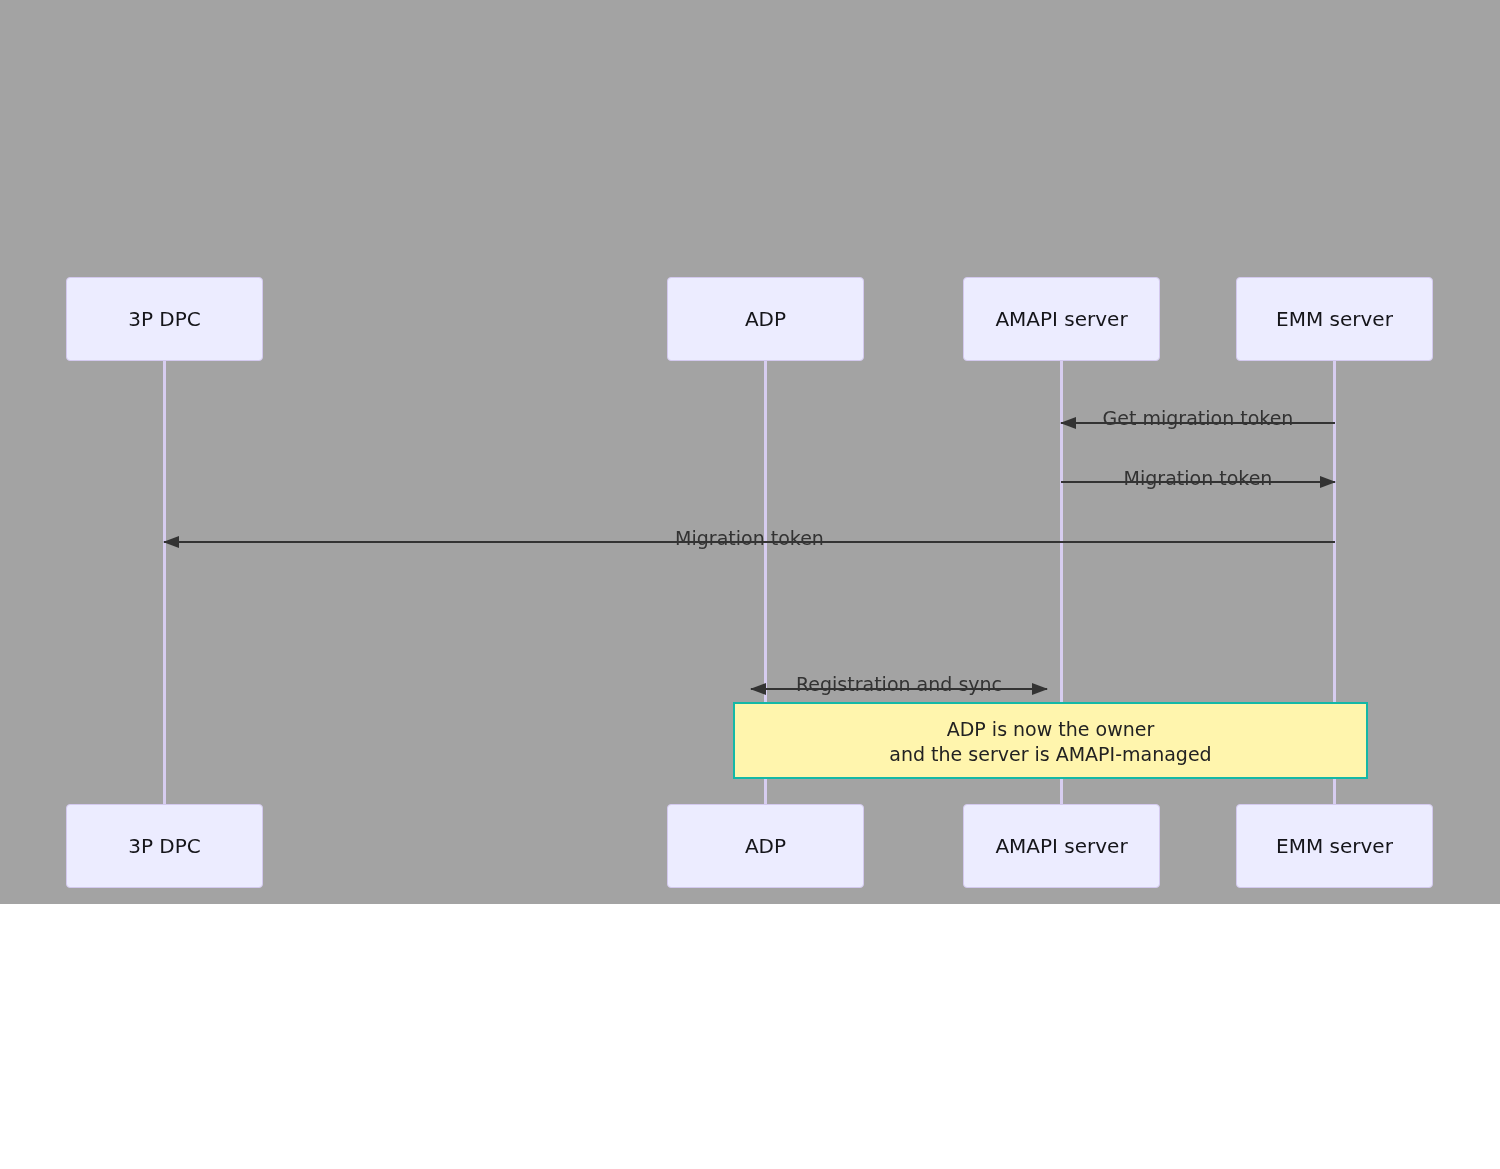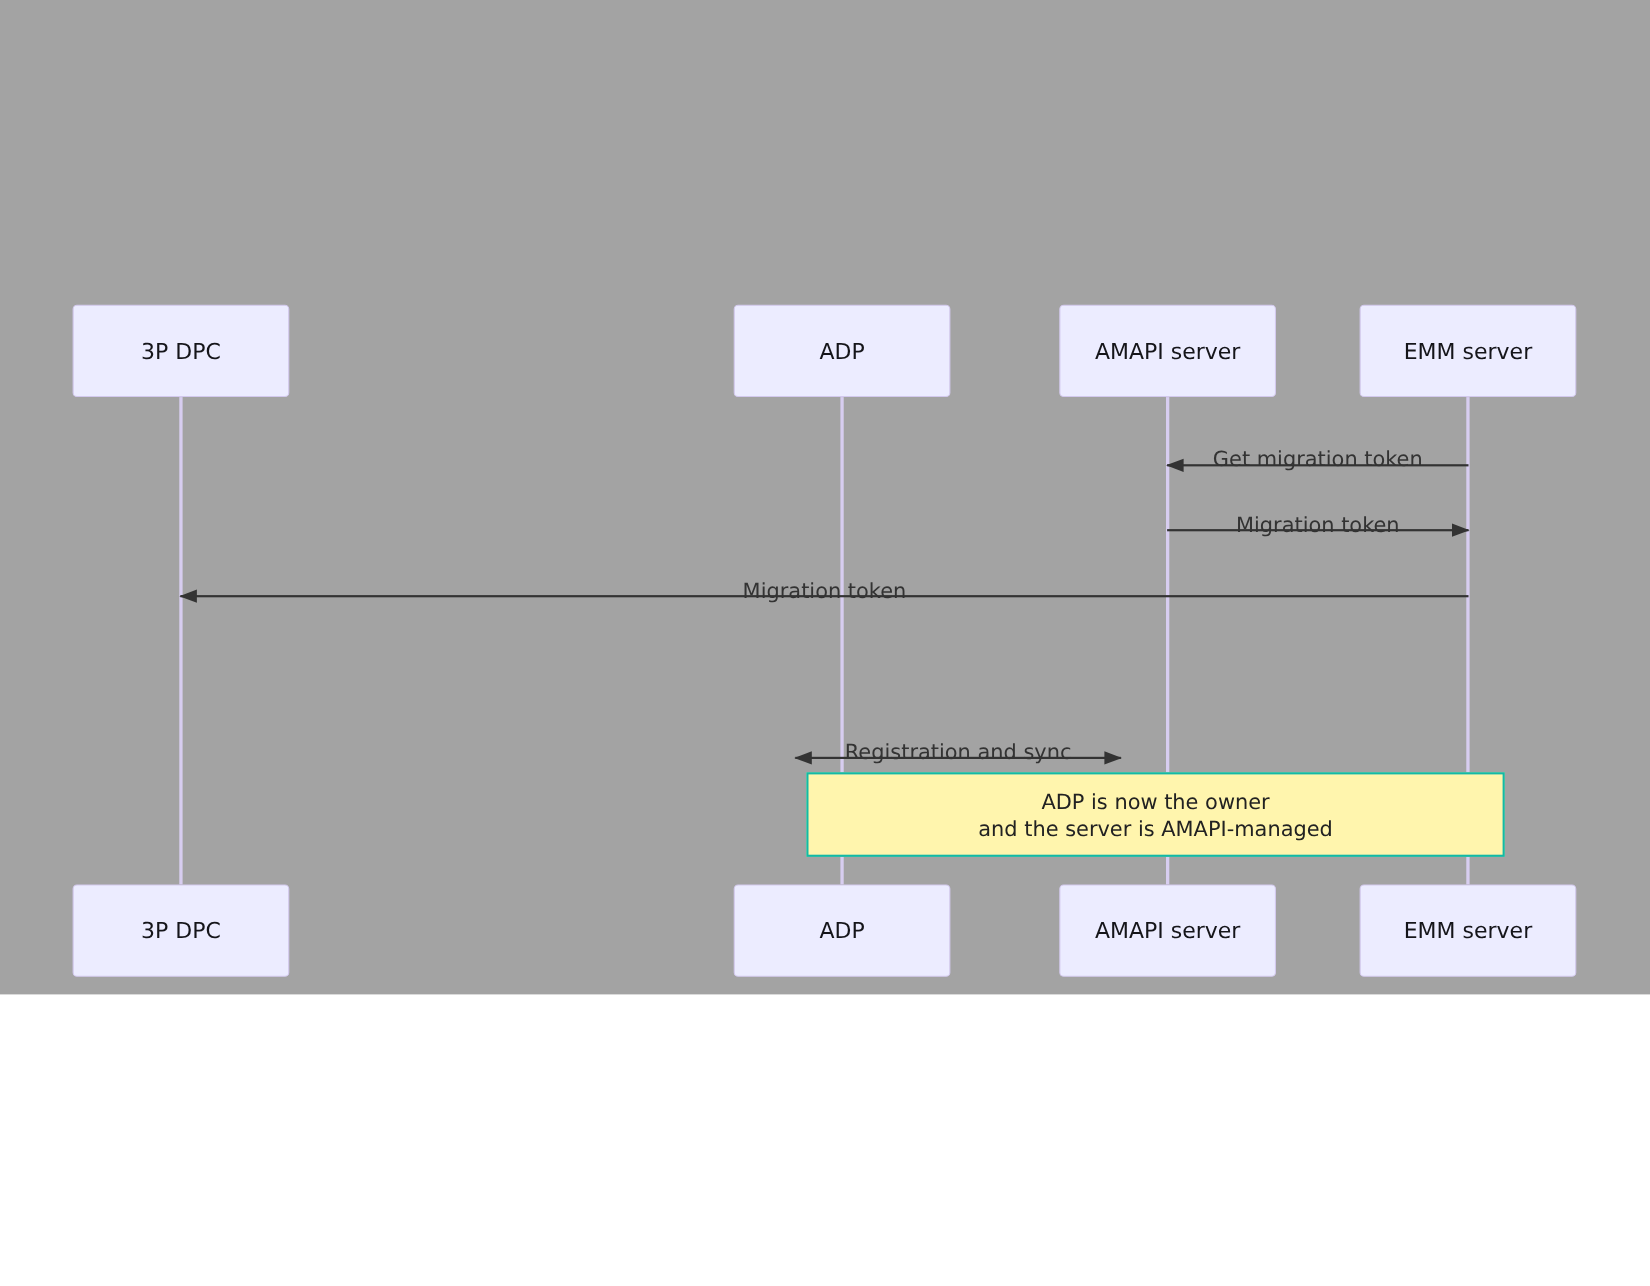--- a/index.html
+++ b/index.html
@@ -71,21 +71,21 @@
   </div>
 
   <div class="message" style="left:164px; top:512px; width:1171px; height:31px">
     <div class="msg-label">Migration token</div>
     <div class="arrow-line">
       <span class="arrowhead ah-left"></span>
     </div>
   </div>
 
 
-  <div class="message" style="left:723px; top:658px; width:296px; height:32px">
+  <div class="message" style="left:751px; top:658px; width:296px; height:32px">
     <div class="msg-label">Registration and sync</div>
     <div class="arrow-line">
       <span class="arrowhead ah-left"></span>
       <span class="arrowhead ah-right"></span>
     </div>
   </div>
 
   <div class="note">
     <div>ADP is now the owner</div>
     <div>and the server is AMAPI-managed</div>

